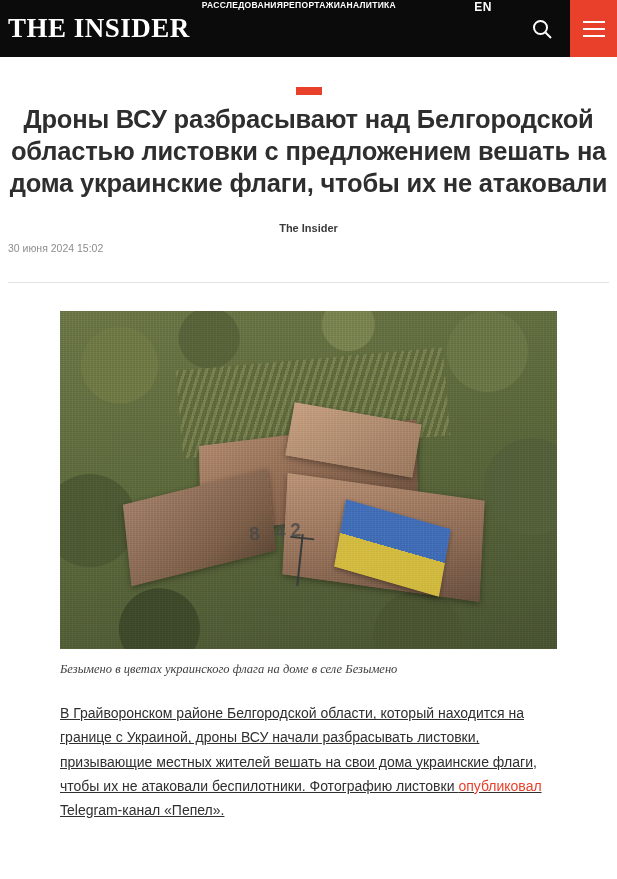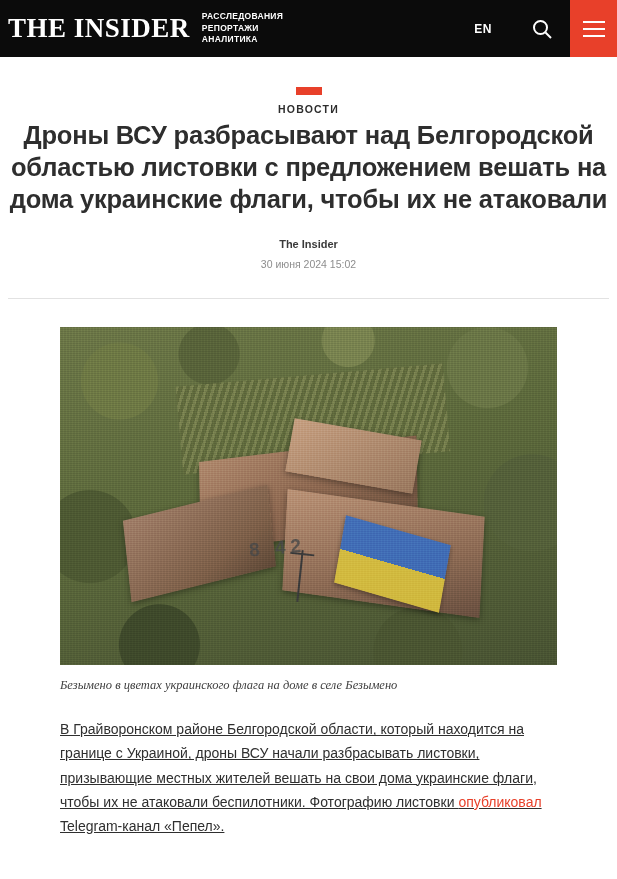--- a/index.html
+++ b/index.html
@@ -26,36 +26,35 @@
   .logo-text {
     color: #ffffff;
     font-size: 27px;
     font-weight: 700;
     letter-spacing: 0.5px;
     font-family: "Liberation Serif", serif;
     white-space: nowrap;
   }
   .tagline {
     display: flex;
-    flex-direction: column;
     justify-content: center;
     margin-left: 12px;
     color: #ffffff;
     font-size: 8.5px;
     font-weight: 700;
     line-height: 1.35;
     letter-spacing: 0.3px;
     text-transform: uppercase;
   }
   .header-spacer { flex: 1 1 auto; }
   .lang-btn {
     flex: 0 0 auto;
     width: 62px;
     display: flex;
-    align-items: center;
+    align-items: flex-start;
     justify-content: center;
     color: #ffffff;
     font-size: 12px;
     font-weight: 700;
     letter-spacing: 0.5px;
   }
   .search-btn {
     flex: 0 0 auto;
     width: 56px;
     display: flex;
@@ -114,21 +113,21 @@
 
   .byline {
     margin-top: 23px;
     text-align: center;
     font-size: 11px;
     font-weight: 700;
     color: #3a3a3a;
   }
   .pubdate {
     margin-top: 8px;
-    text-align: center;
+    text-align: left;
     font-size: 10.5px;
     color: #8d8d8d;
   }
 
   .divider {
     margin: 28px 0 0 0;
     height: 1px;
     background: #e2e2e2;
   }
 
@@ -265,21 +264,20 @@
     <i></i>
     <i></i>
     <i></i>
   </div>
 </div>
 
 <div class="article">
 
   <div class="rubric">
     <div class="rubric-flag"></div>
-    <div class="rubric-name">НОВОСТИ</div>
   </div>
 
   <h1 class="headline">Дроны ВСУ разбрасывают над Белгородской областью листовки с предложением вешать на дома украинские флаги, чтобы их не атаковали</h1>
 
   <div class="byline">The Insider</div>
   <div class="pubdate">30 июня 2024 15:02</div>
 
   <div class="divider"></div>
 
   <div class="figure">

